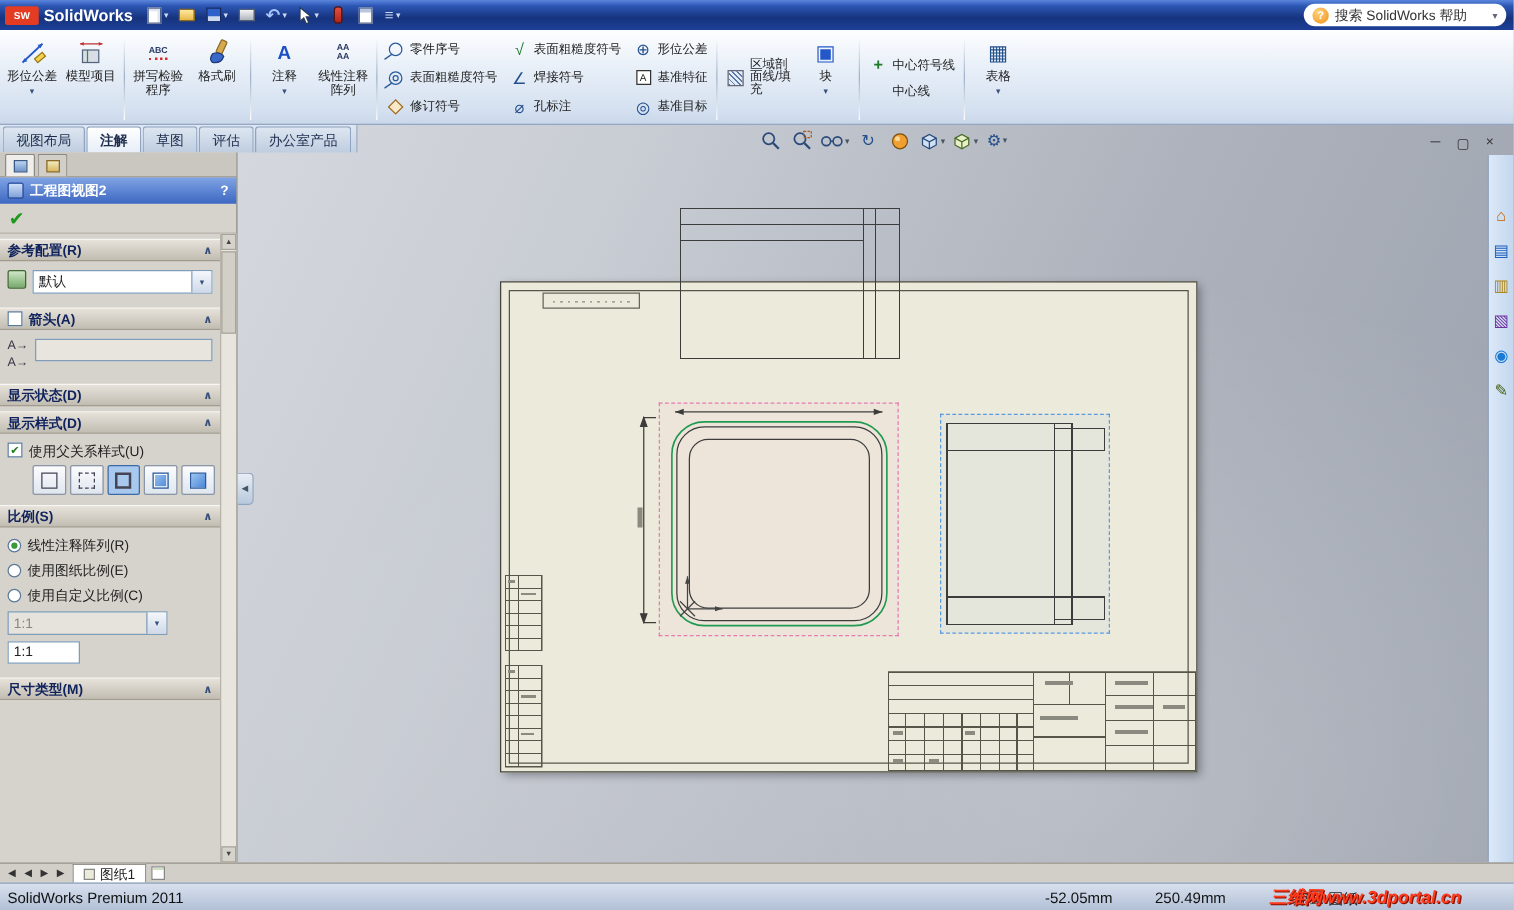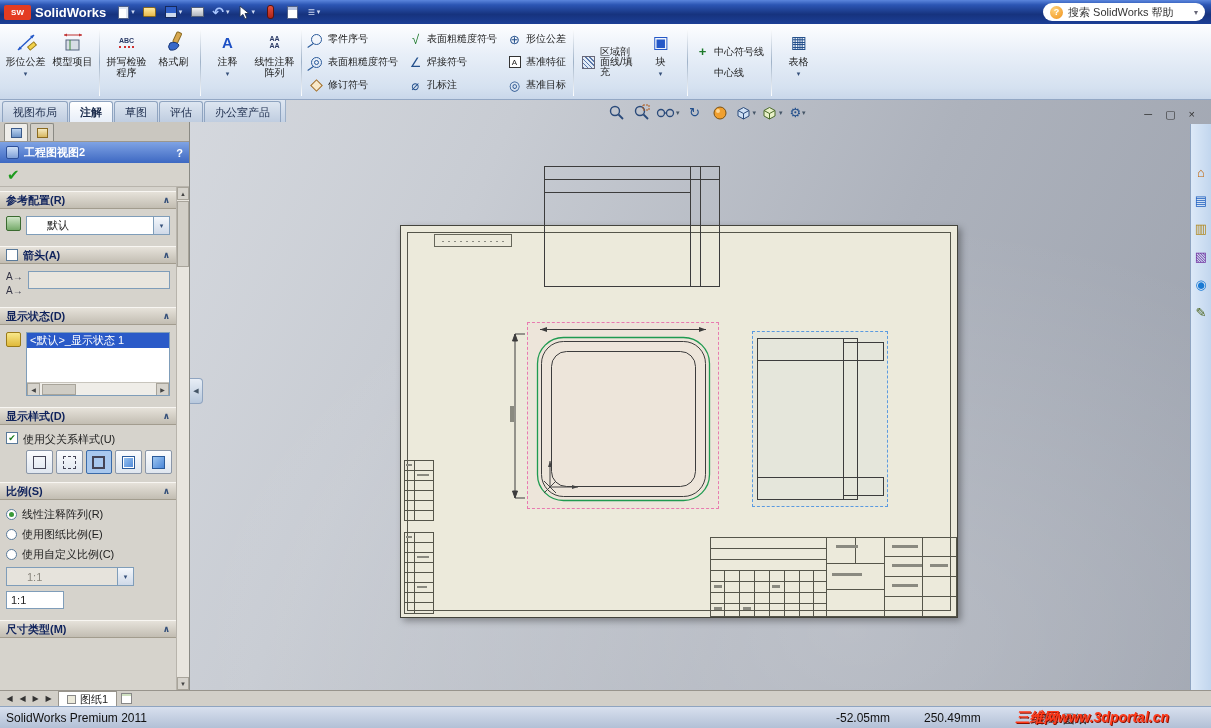--- a/index.html
+++ b/index.html
@@ -86,21 +86,21 @@
 .pm-head .hicon{width:13px;height:13px;background:linear-gradient(#cfe0f8,#7fa0d8);border:1px solid #2c4f9a;border-radius:2px;flex:0 0 auto}
 .pm-head .help{margin-left:auto}
 .pm-accept{height:24px;display:flex;align-items:center;padding:0 7px;border-bottom:1px solid #b8b4ac;color:#1d9a1d;font-size:15px;font-weight:bold}
 .pm-body{position:absolute;top:65px;left:0;right:13px;bottom:0;overflow:hidden}
 .sec-h{height:18px;background:linear-gradient(#e6e2da,#c2bdb2);border-top:1px solid #f8f6f2;border-bottom:1px solid #a29c8e;display:flex;align-items:center;gap:5px;padding:0 6px;color:#10235c;font-weight:bold;margin-top:4px}
 .sec-h .chev{margin-left:auto;font-size:9px;color:#35507a}
 .sec-b{padding:7px 6px;display:flex;gap:5px;align-items:flex-start}
 .sec-b.col{flex-direction:column;gap:5px}
 .cfgicon{width:15px;height:15px;background:linear-gradient(#cfe6c8,#76aa6a);border:1px solid #3a6a30;border-radius:2px;flex:0 0 auto}
 .stateicon{width:15px;height:15px;background:linear-gradient(#f8e88a,#e0b93a);border:1px solid #9a7a18;border-radius:2px;flex:0 0 auto}
-.combo{flex:1;height:19px;background:#fff;border:1px solid #7f9db9;display:flex;align-items:center;padding-left:20px;min-width:0}
+.combo{flex:1;height:19px;background:#fff;border:1px solid #7f9db9;display:flex;align-items:center;padding-left:4px;min-width:0}
 .combo .val{flex:1;white-space:nowrap;overflow:hidden}
 .combo .cdd{width:16px;height:17px;background:linear-gradient(#f4f7fb,#cfd9e8);border-left:1px solid #7f9db9;display:flex;align-items:center;justify-content:center;font-size:7px;color:#35507a;flex:0 0 auto}
 .combo.dis{background:#e6e3dc;color:#8a877e}
 .tf{height:18px;background:#fff;border:1px solid #7f9db9;padding:0 4px;display:flex;align-items:center}
 .tf.dis{background:#e8e5de;color:#999;flex:1}
 .cb{width:12px;height:12px;background:#fff;border:1px solid #5a7a9a;display:inline-flex;align-items:center;justify-content:center;font-size:9px;color:#1a7a1a;flex:0 0 auto}
 .rd{width:11px;height:11px;border-radius:50%;background:#fff;border:1px solid #5a7a9a;position:relative;flex:0 0 auto}
 .rd.on::after{content:"";position:absolute;inset:2px;background:#3a9a3a;border-radius:50%}
 .rrow{display:flex;align-items:center;gap:5px}
 .arrcol{display:flex;flex-direction:column;gap:3px;font-size:10px;color:#334}
@@ -564,31 +564,20 @@
           <span>A→</span>
           <span>A→</span>
         </div>
         <div class="tf dis"></div>
       </div>
 
       <div class="sec-h">
         <span>显示状态(D)</span>
         <span class="chev">∧</span>
       </div>
-      <div class="sec-b">
-        <span class="stateicon"></span>
-        <div class="lb">
-          <div class="lb-row">&lt;默认&gt;_显示状态 1</div>
-          <div class="lb-hscroll">
-            <span class="sb-btn">◀</span>
-            <span class="sb-thumb"></span>
-            <span class="sb-btn" style="margin-left:auto">▶</span>
-          </div>
-        </div>
-      </div>
 
       <div class="sec-h">
         <span>显示样式(D)</span>
         <span class="chev">∧</span>
       </div>
       <div class="sec-b" style="padding-bottom:3px">
         <span class="cb">✔</span>
         <span>使用父关系样式(U)</span>
       </div>
       <div class="stylebtns">

